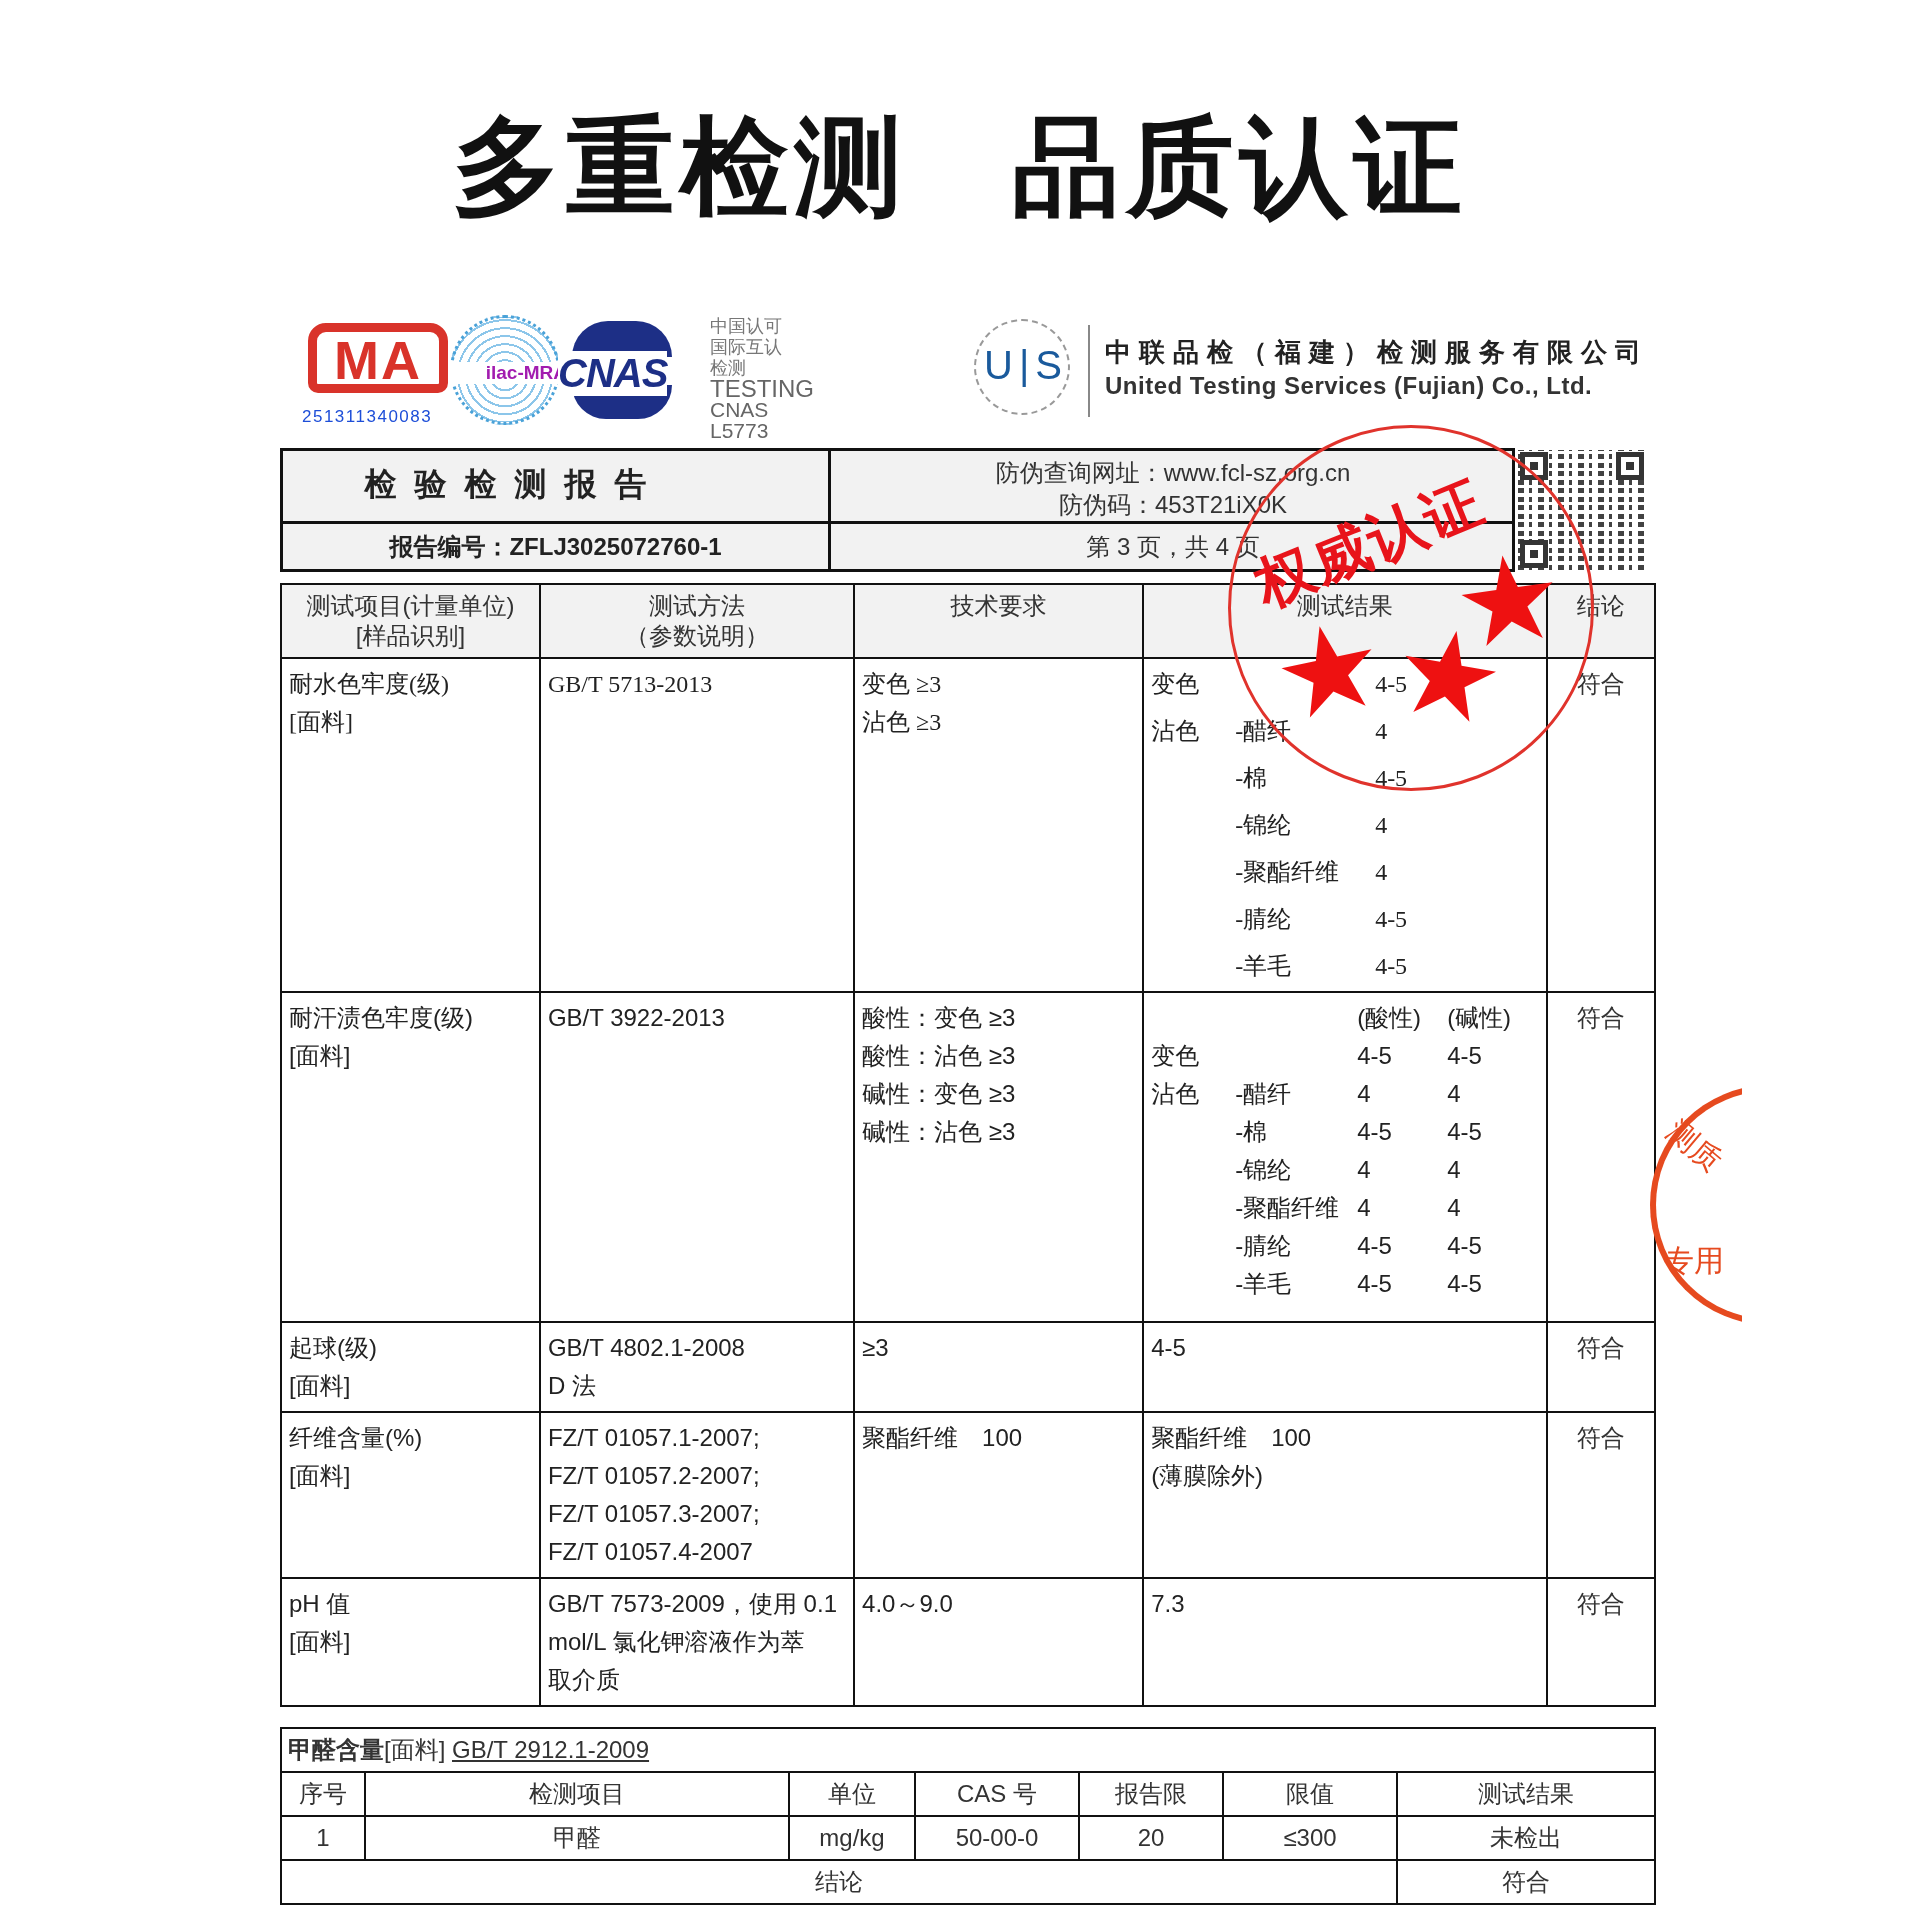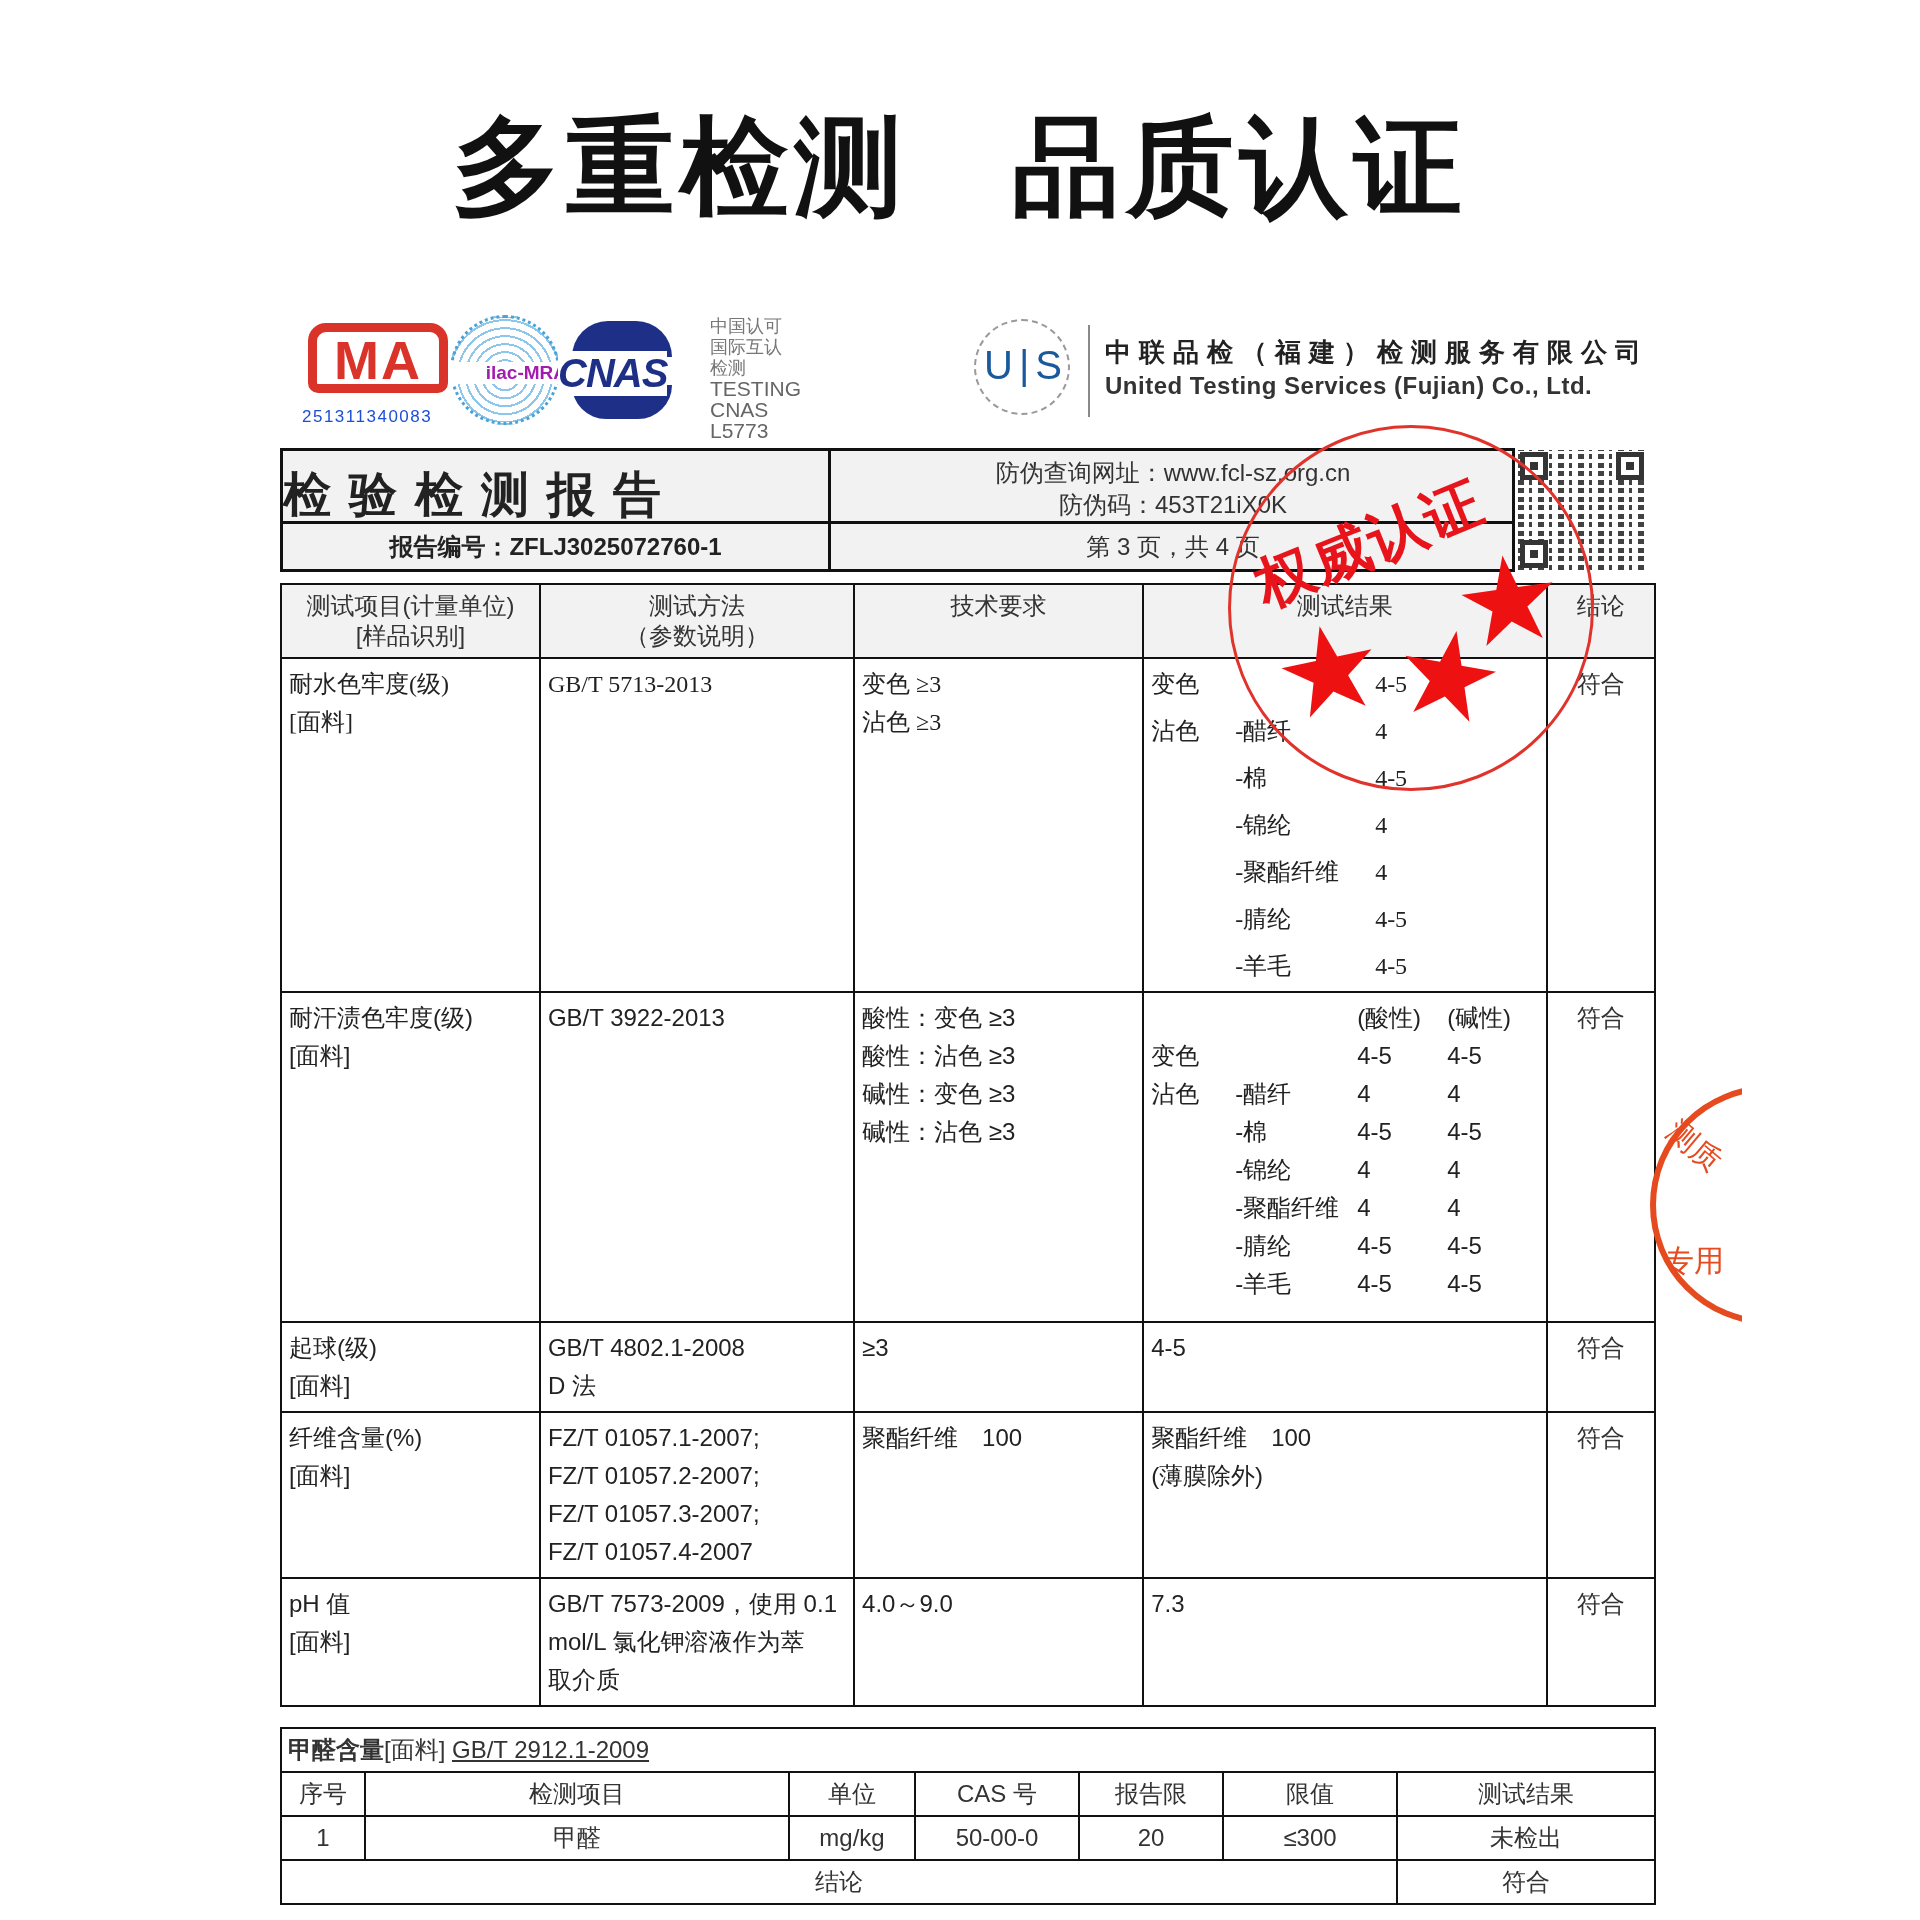--- a/index.html
+++ b/index.html
@@ -20,21 +20,21 @@
   .cnas-text{position:absolute;left:410px;top:0;font-size:18px;line-height:21px;color:#777;}
   .uts{position:absolute;left:970px;top:315px;width:110px;height:110px;}
   .uts .circ{position:absolute;left:4px;top:4px;width:96px;height:96px;border-radius:50%;border:2px dashed #999;box-sizing:border-box;}
   .uts .t{position:absolute;left:14px;top:28px;font-size:40px;color:#1a5a9c;letter-spacing:6px;}
   .uts-divider{position:absolute;left:1088px;top:325px;width:2px;height:92px;background:#888;}
   .company-cn{position:absolute;left:1105px;top:335px;font-size:26px;font-weight:bold;letter-spacing:8px;color:#222;}
   .company-en{position:absolute;left:1105px;top:372px;font-size:24px;font-weight:bold;color:#333;letter-spacing:0.5px;}
   .hdr{position:absolute;left:280px;top:448px;width:1235px;height:124px;border:3px solid #111;background:#f2f2f2;box-sizing:border-box;}
   .hdr .vline{position:absolute;left:545px;top:0;width:3px;height:100%;background:#111;}
   .hdr .hline{position:absolute;left:0;top:70px;width:100%;height:3px;background:#111;}
-  .hdr .title{position:absolute;left:0;top:12px;width:463px;font-size:48px;font-weight:bold;letter-spacing:18px;color:#222;font-family:"DejaVu Sans",sans-serif;}
+  .hdr .title{position:absolute;left:0;top:12px;width:463px;text-align:center;font-size:32px;font-weight:bold;letter-spacing:18px;color:#222;font-family:"DejaVu Sans",sans-serif;}
   .hdr .anti1{position:absolute;left:548px;top:6px;width:684px;text-align:center;font-size:24px;color:#333;}
   .hdr .anti2{position:absolute;left:548px;top:38px;width:684px;text-align:center;font-size:24px;color:#333;}
   .hdr .repno{position:absolute;left:0;top:80px;width:545px;text-align:center;font-size:24px;font-weight:bold;color:#222;}
   .hdr .page{position:absolute;left:548px;top:80px;width:684px;text-align:center;font-size:24px;color:#333;}
   .qr{position:absolute;left:1518px;top:450px;width:128px;height:120px;background:
     repeating-linear-gradient(90deg,#222 0 6px,#fff 6px 11px,#222 11px 14px,#fff 14px 20px),
     #fff;opacity:.85;}
   .qr::before{content:"";position:absolute;inset:0;background:repeating-linear-gradient(0deg,transparent 0 5px,#fff 5px 9px,transparent 9px 14px,#fff 14px 17px);}
   .qr .fp{position:absolute;width:28px;height:28px;border:5px solid #111;background:#fff;box-sizing:border-box;}
   .qr .fp::after{content:"";position:absolute;left:5px;top:5px;width:8px;height:8px;background:#111;}
@@ -77,21 +77,21 @@
   </div>
   <div class="cnas">
     <div class="arc-top"></div>
     <div class="arc-bot"></div>
     <div class="t">CNAS</div>
   </div>
   <div class="cnas-text">
     <div style="font-family:'DejaVu Serif',serif;">中国认可</div>
     <div style="font-family:'DejaVu Serif',serif;">国际互认</div>
     <div style="font-family:'DejaVu Serif',serif;">检测</div>
-    <div style="font-size:21px;color:#666;">TESTING</div>
+    <div style="font-size:24px;color:#666;">TESTING</div>
     <div style="font-size:21px;color:#666;">CNAS L5773</div>
   </div>
 </div>
 
 <div class="uts">
   <div class="circ"></div>
   <div class="t">U|S</div>
 </div>
 <div class="uts-divider"></div>
 <div class="company-cn">中联品检（福建）检测服务有限公司</div>

